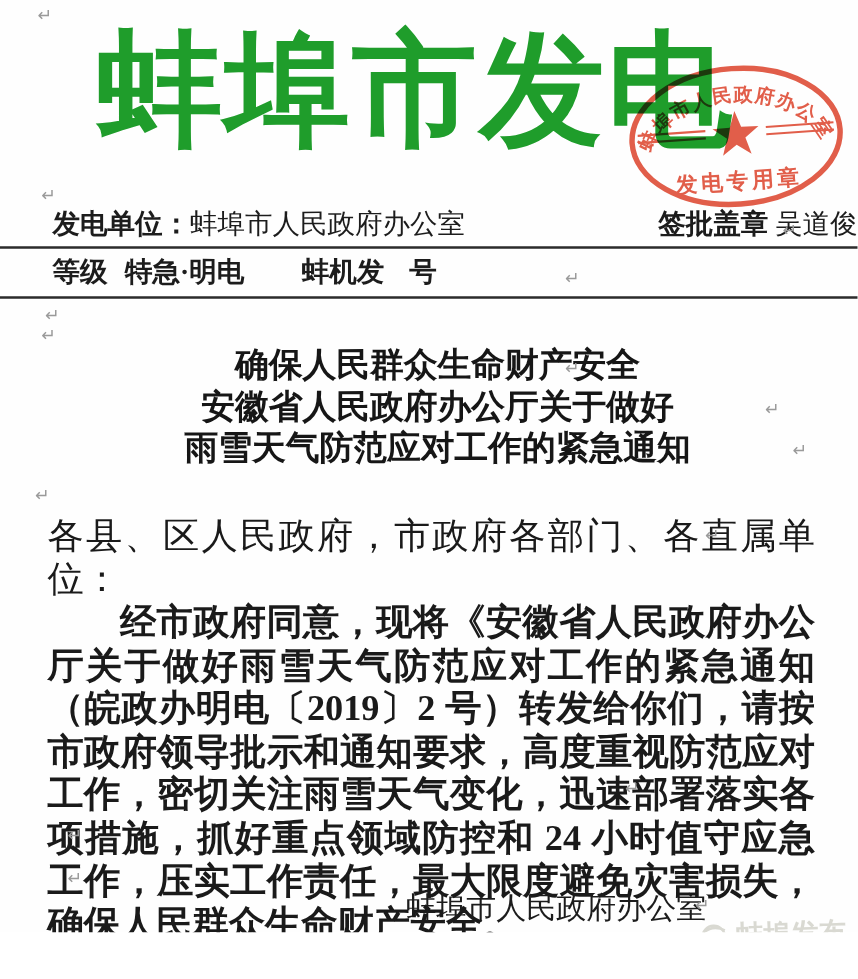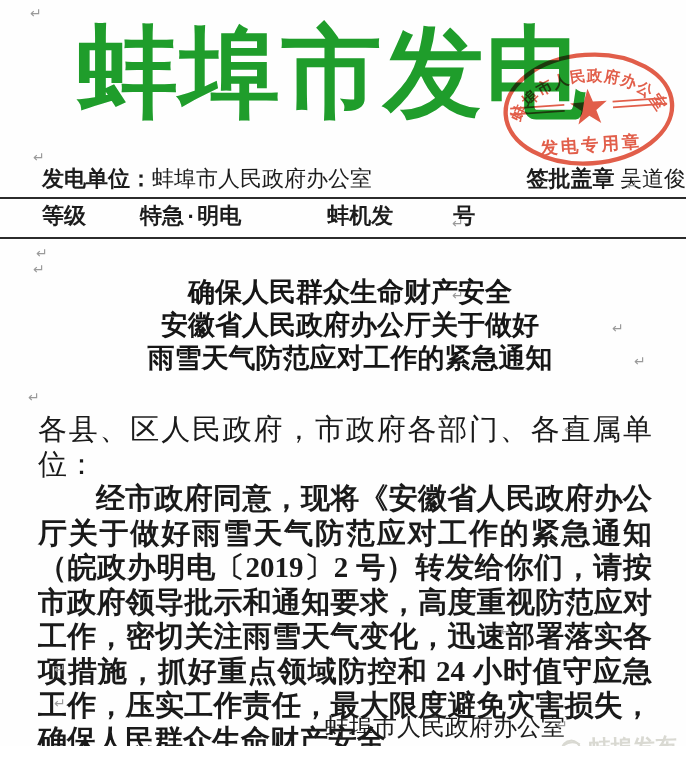--- a/index.html
+++ b/index.html
@@ -28,26 +28,25 @@
     transform:rotate(-4deg);
   }
   .seal text{fill:#e0503a;font-family:"Liberation Sans","DejaVu Sans",sans-serif;font-weight:bold;}
   .seal-arc{font-size:16px;letter-spacing:1px;}
   .seal-bottom{font-size:18px;letter-spacing:3px;}
   
   .hrow{
     position:absolute;left:42px;right:14px;
     font-size:22px;line-height:26px;white-space:nowrap;
     font-family:"Liberation Serif","DejaVu Serif",serif;
-    gap:40px;
   }
   .hrow .lbl{font-weight:bold;font-family:"Liberation Sans","DejaVu Sans",sans-serif;}
   .row-unit{top:166px;display:flex;justify-content:space-between;}
   .row-level{top:205px;display:flex;align-items:baseline;font-weight:bold;
-    font-family:Liberation Mono, monospace;}
+    font-family:Liberation Serif, serif;}
   .row-level .docnum{margin-left:42px;font-weight:bold;}
   .row-level .serial{margin-left:46px;text-align:center;}
   .row-level .serial-suffix{margin-left:20px;}
   .rule{position:absolute;left:0;right:0;height:2px;background:#2b2b2b;}
   .rule1{top:197px;}
   .rule2{top:237px;}
   
   .doc-title{
     position:absolute;top:276px;left:0;width:100%;
     text-align:center;font-weight:bold;font-size:27px;line-height:33px;

